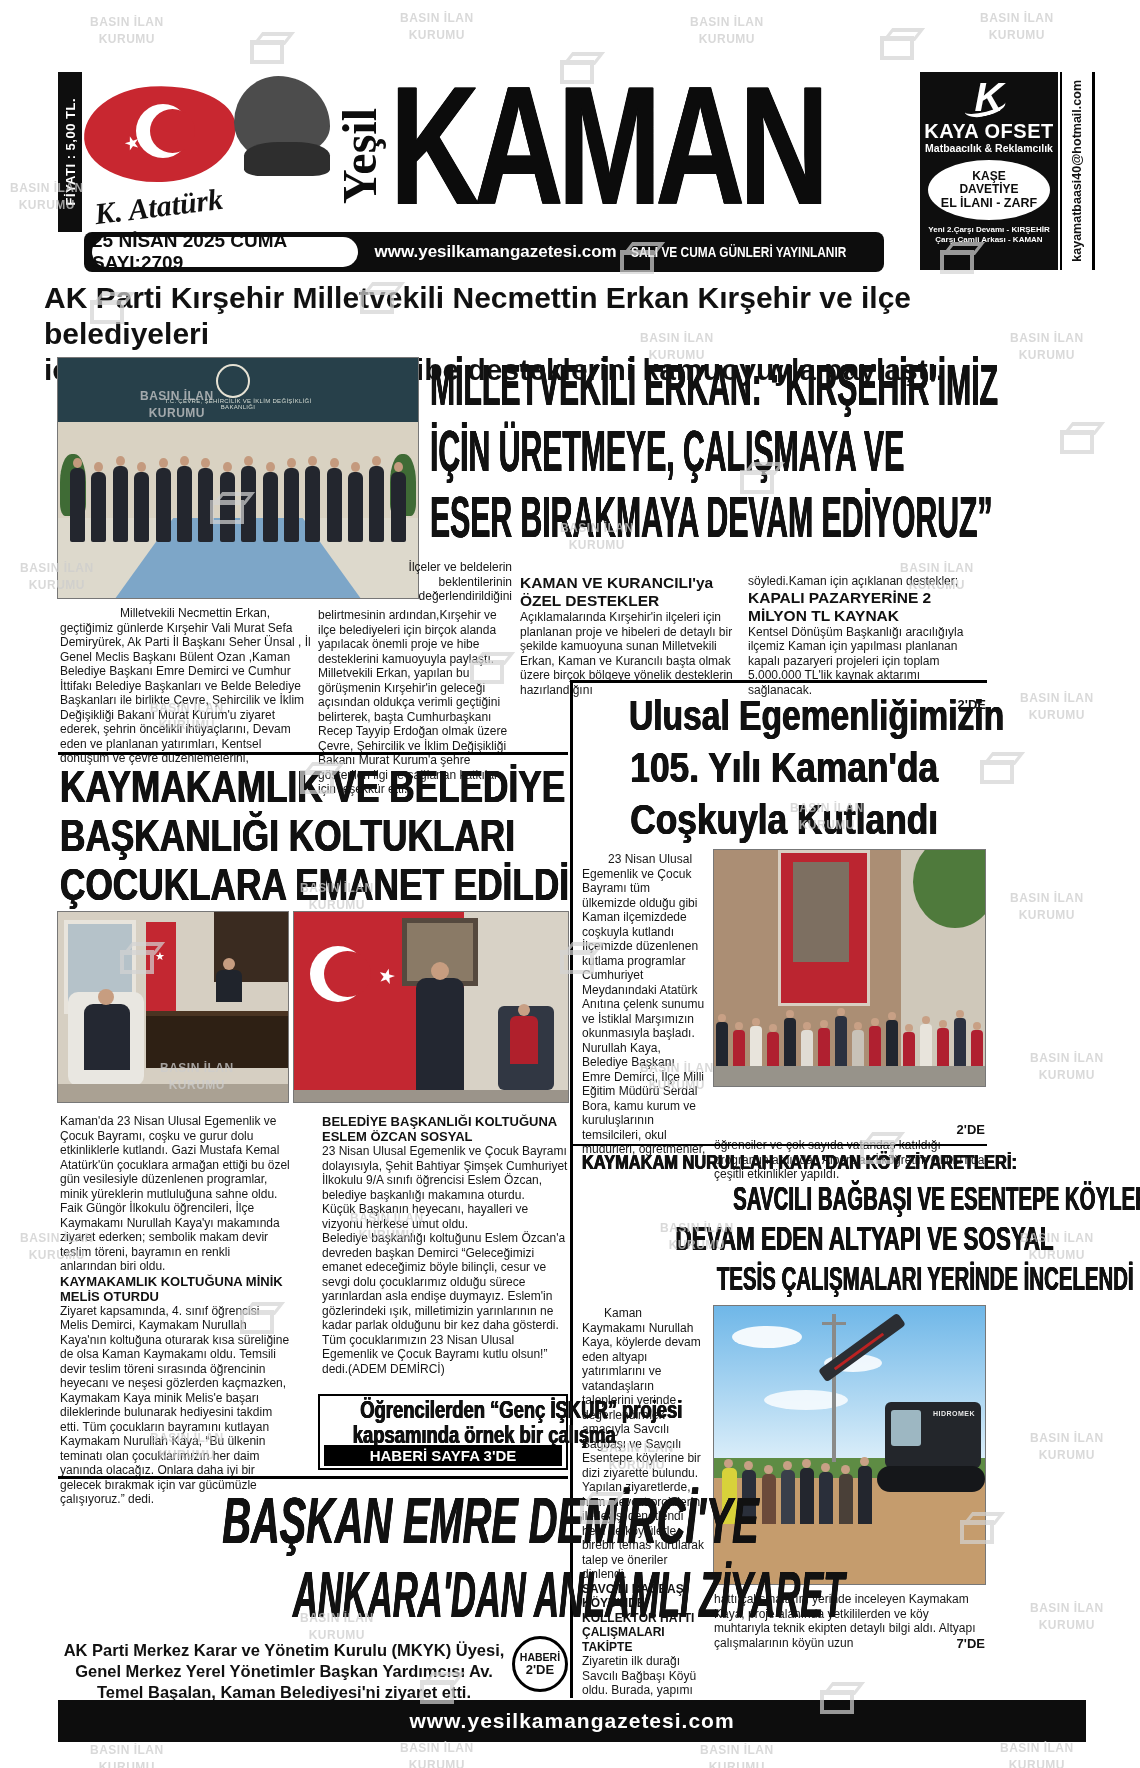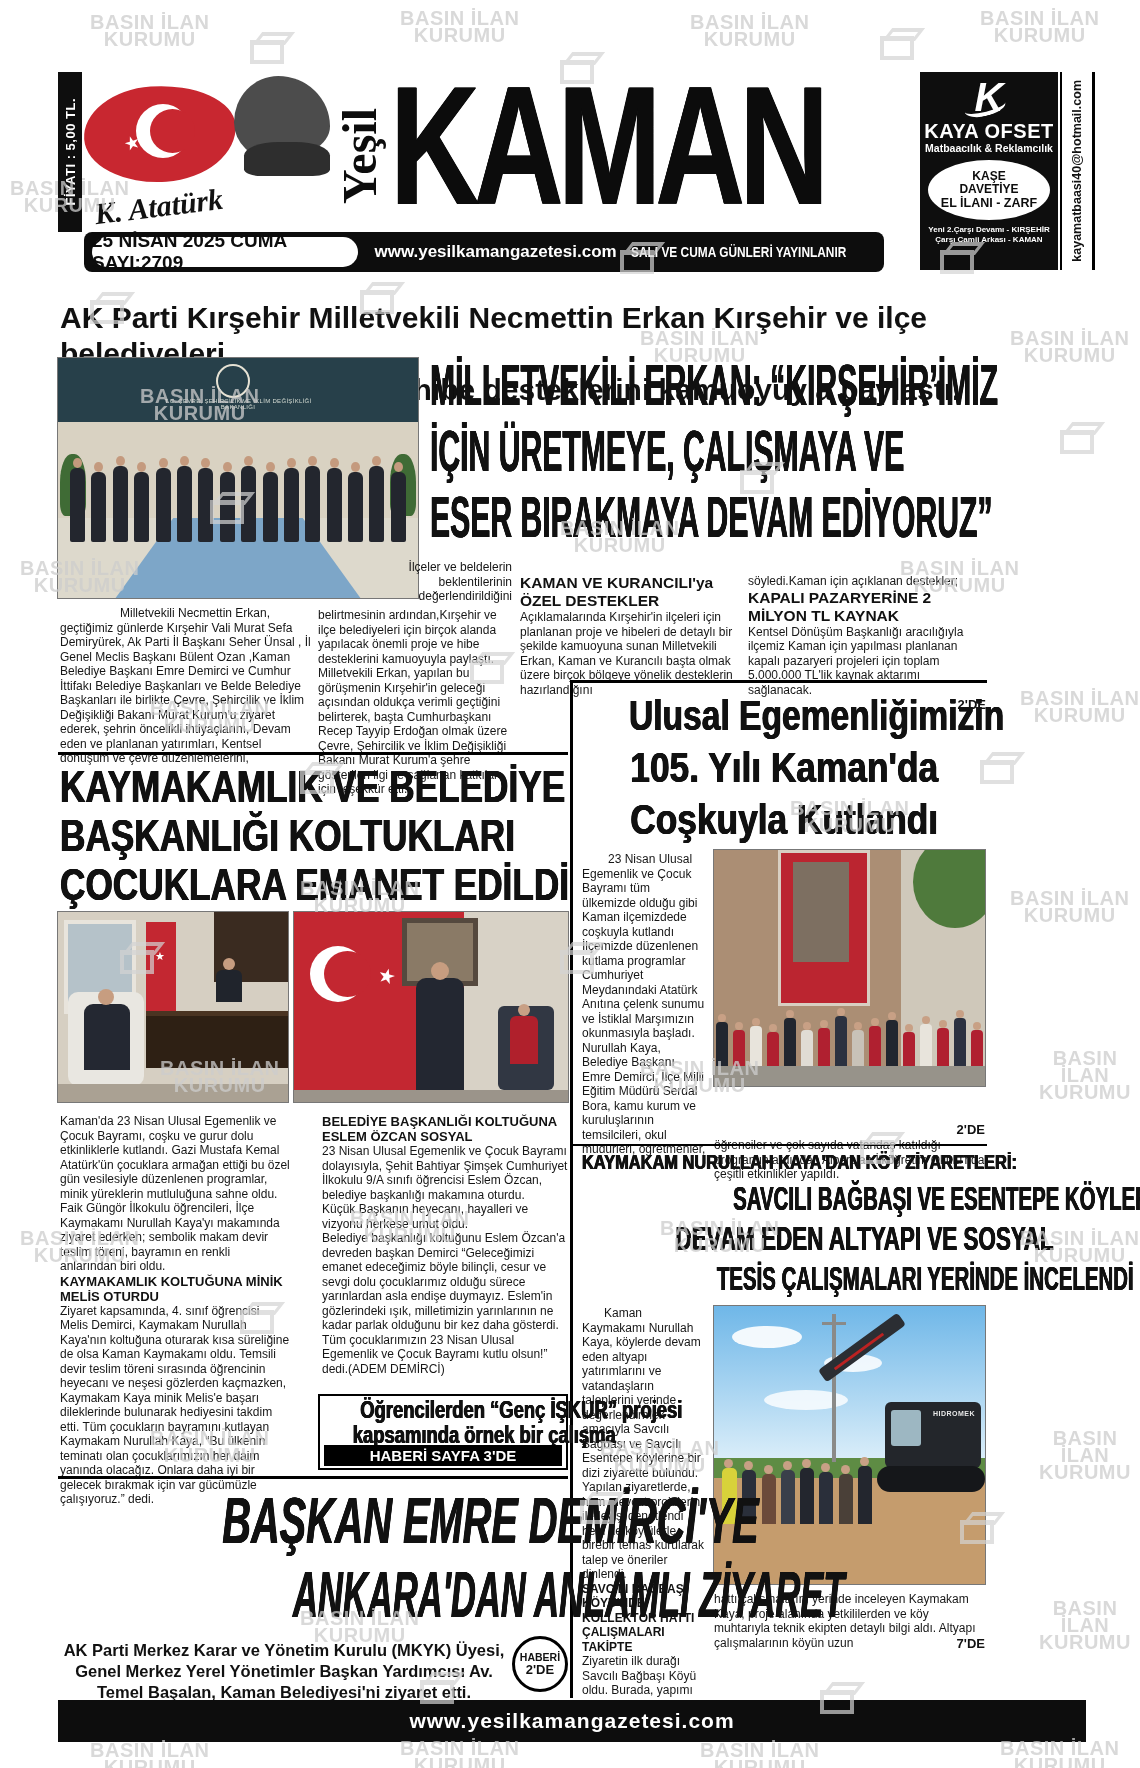--- a/index.html
+++ b/index.html
@@ -13,21 +13,21 @@
   .bh2{font-weight:700;font-size:13px;line-height:15px;color:#111;}
   .photo{position:absolute;overflow:hidden;background:#d8d4cc;outline:1px solid #777;}
   .vert{writing-mode:vertical-rl;transform:rotate(180deg);}
   .man{width:15px;height:74px;background:#23262e;border-radius:6px 6px 2px 2px;position:relative;}
   .man::before{content:"";position:absolute;top:-10px;left:3px;width:9px;height:10px;border-radius:50%;background:#c49a7e;}
   .man:nth-child(2n){height:70px;} .man:nth-child(3n){height:76px;}
   .kid{position:relative;border-radius:4px 4px 0 0;}
   .kid::before{content:"";position:absolute;top:-8px;left:2px;width:8px;height:8px;border-radius:50%;background:#c8a085;}
   .fig{position:relative;border-radius:5px 5px 0 0;}
   .fig::before{content:"";position:absolute;top:-9px;left:2px;width:9px;height:9px;border-radius:50%;background:#c8a085;}
-  .wm{position:absolute;font-weight:700;font-size:20px;line-height:17px;color:#cdcdcd;
+  .wm{position:absolute;font-weight:700;font-size:12px;line-height:17px;color:#cdcdcd;
       text-align:center;letter-spacing:.5px;opacity:.75;}
   .cube{position:absolute;width:26px;height:16px;border:4px solid #d4d4d4;opacity:.7;}
   .cube::before{content:"";position:absolute;left:-2px;top:-12px;width:25px;height:5px;border:4px solid #d4d4d4;
       transform:skewX(-38deg);transform-origin:bottom left;}
   .wmlayer{position:absolute;inset:0;pointer-events:none;z-index:40;}
   .rule{position:absolute;background:#000;}
   .pref{font-weight:700;font-size:13px;color:#111;}
 </style>
 </head>
 <body>
@@ -75,21 +75,21 @@
   </div>
 
   <div class="abs" style="left:84px;top:232px;width:800px;height:40px;background:#0d0d0d;border-radius:8px;display:flex;align-items:center;">
     <div style="margin-left:8px;width:452px;height:30px;background:#fff;border-radius:16px;display:flex;align-items:center;justify-content:center;">
       <span style="font-size:19px;font-weight:700;color:#0d0d0d;">25 NİSAN 2025 CUMA SAYI:2709</span>
     </div>
     <span style="margin-left:16px;color:#fff;font-size:17px;font-weight:700;">www.yesilkamangazetesi.com</span>
     <span class="nowrap" style="margin-left:14px;color:#fff;font-size:14px;font-weight:700;display:inline-block;transform:scaleX(.85);transform-origin:0 50%;">SALI VE CUMA GÜNLERİ YAYINLANIR</span>
   </div>
 
-  <div class="abs" style="left:60px;top:280px;width:950px;margin-top:20px;">
+  <div class="abs" style="left:44px;top:280px;width:950px;">
     <div style="font-size:30px;font-weight:700;line-height:36px;">AK Parti Kırşehir Milletvekili Necmettin Erkan Kırşehir ve ilçe belediyeleri</div>
     <div style="font-size:30px;font-weight:700;line-height:36px;">için sağlanacak proje ve hibe desteklerini kamuoyuyla paylaştı.</div>
   </div>
 
   <div class="photo" style="left:58px;top:358px;width:360px;height:240px;">
     <div class="abs" style="left:0;top:0;width:100%;height:64px;background:#27404a;"></div>
     <div class="abs" style="left:158px;top:6px;width:30px;height:30px;border:2px solid #e6e2d4;border-radius:50%;"></div>
     <div class="abs" style="left:90px;top:40px;width:180px;font-size:6px;color:#d6ddd4;text-align:center;letter-spacing:.3px;">T.C. ÇEVRE, ŞEHİRCİLİK VE İKLİM DEĞİŞİKLİĞİ BAKANLIĞI</div>
     <div class="abs" style="left:0;top:64px;width:100%;height:96px;background:#d9d2c2;"></div>
     <div class="abs" style="left:0;top:160px;width:100%;height:80px;background:#ddd9cc;"></div>

